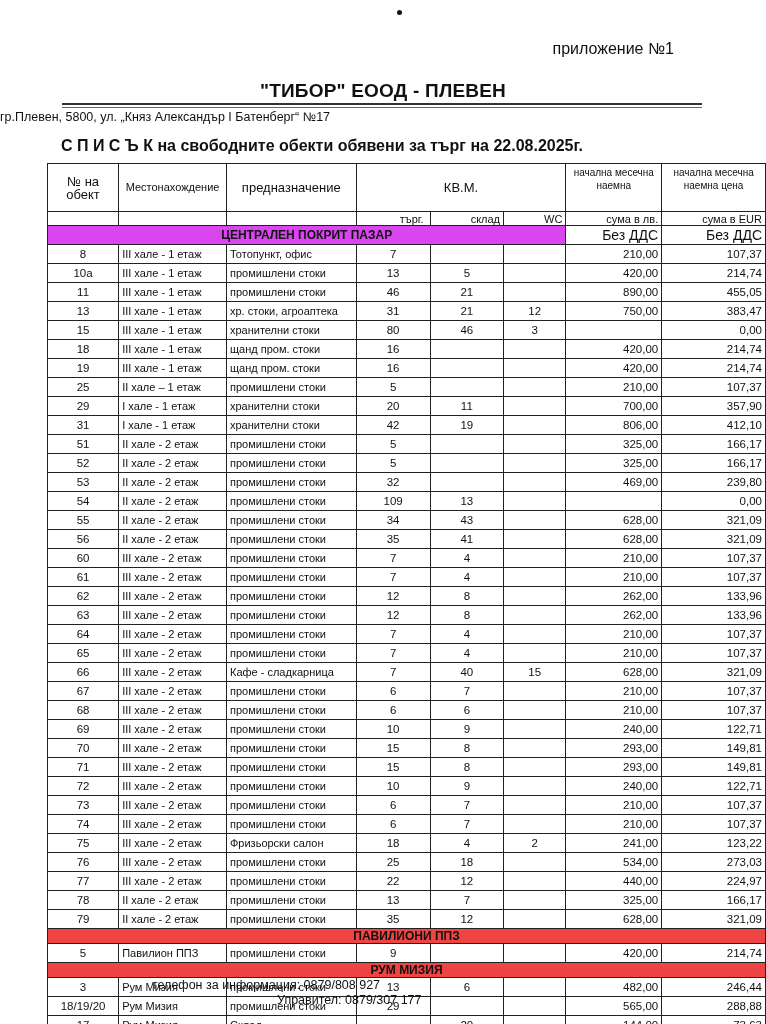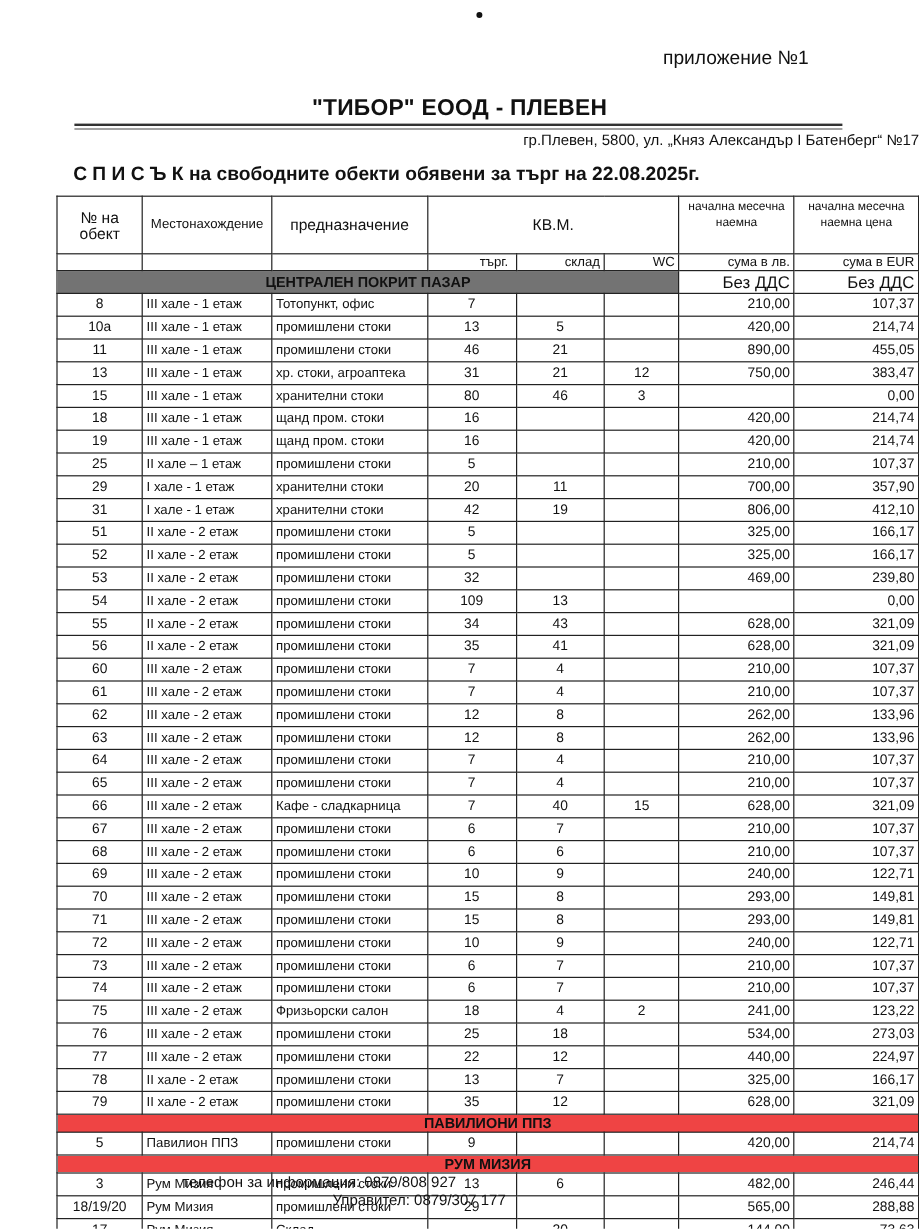--- a/index.html
+++ b/index.html
@@ -5,33 +5,33 @@
   html, body { margin: 0; padding: 0; }
   body {
     width: 766px; height: 1024px; background: #ffffff; position: relative; overflow: hidden;
     font-family: "Liberation Sans", "DejaVu Sans", sans-serif; color: #111;
   }
   .dot { position: absolute; left: 397px; top: 10px; width: 5px; height: 5px; border-radius: 50%; background: #111; }
   .annex { position: absolute; right: 92px; top: 40px; font-size: 16px; }
   .company { position: absolute; left: 0; width: 766px; top: 80px; text-align: center; font-size: 19px; font-weight: bold; letter-spacing: 0.2px; }
   .rule1 { position: absolute; left: 62px; width: 640px; top: 103px; border-top: 2px solid #333; }
   .rule2 { position: absolute; left: 62px; width: 640px; top: 107px; border-top: 1px solid #666; }
-  .address { position: absolute; left: 0; width: 766px; top: 110px; text-align: right; font-size: 12.5px; }
+  .address { position: absolute; left: 0; width: 766px; top: 110px; text-align: left; font-size: 12.5px; }
   .doc-title { position: absolute; left: 0; width: 644px; top: 137px; text-align: center; font-size: 16px; font-weight: bold; }
   table {
     position: absolute; left: 47px; top: 163px; border-collapse: collapse; table-layout: fixed;
     font-size: 11.5px;
   }
   td, th { border: 1px solid #222; padding: 0 3px; height: 18px; line-height: 17px; white-space: nowrap; overflow: hidden; }
   th { font-weight: normal; }
   .hdr1 th { height: 45px; line-height: 13px; }
   .hdr1 .big { font-size: 13px; }
   .hdr1 .small { font-size: 10px; vertical-align: top; padding-top: 2px; }
   .hdr2 td { height: 13px; line-height: 12px; font-size: 11px; text-align: center; padding-left: 40px; }
-  .section td.name { text-align: center; font-weight: bold; font-size: 12px; background: #737373; border-left-color:#222; }
+  .section td.name { text-align: center; font-weight: bold; font-size: 12px; background: #d946ef; border-left-color:#222; }
   .section td.tax { text-align: right; font-size: 14px; }
   .section-full td { text-align: center; font-weight: bold; font-size: 12px; background: #ef4444; height: 14px; line-height: 14px; }
   .c { text-align: center; }
   .r { text-align: right; }
   .l { text-align: left; font-size: 11px; }
   .footer1 { position: absolute; left: 152px; top: 978px; font-size: 12.5px; }
   .footer2 { position: absolute; left: 229px; top: 993px; font-size: 12.5px; margin-left: 48px; }
 </style>
 </head>
 <body>

